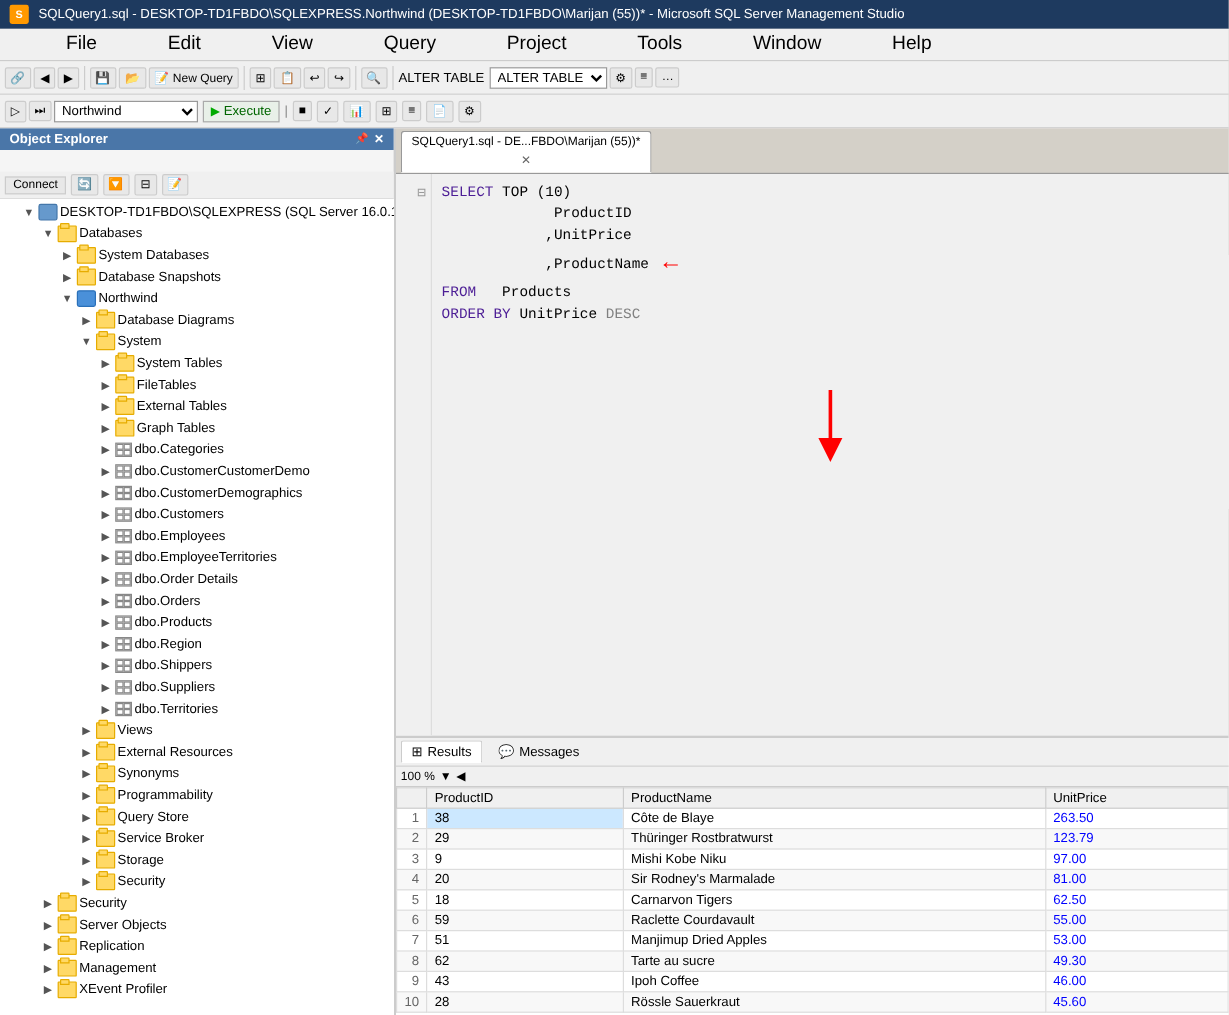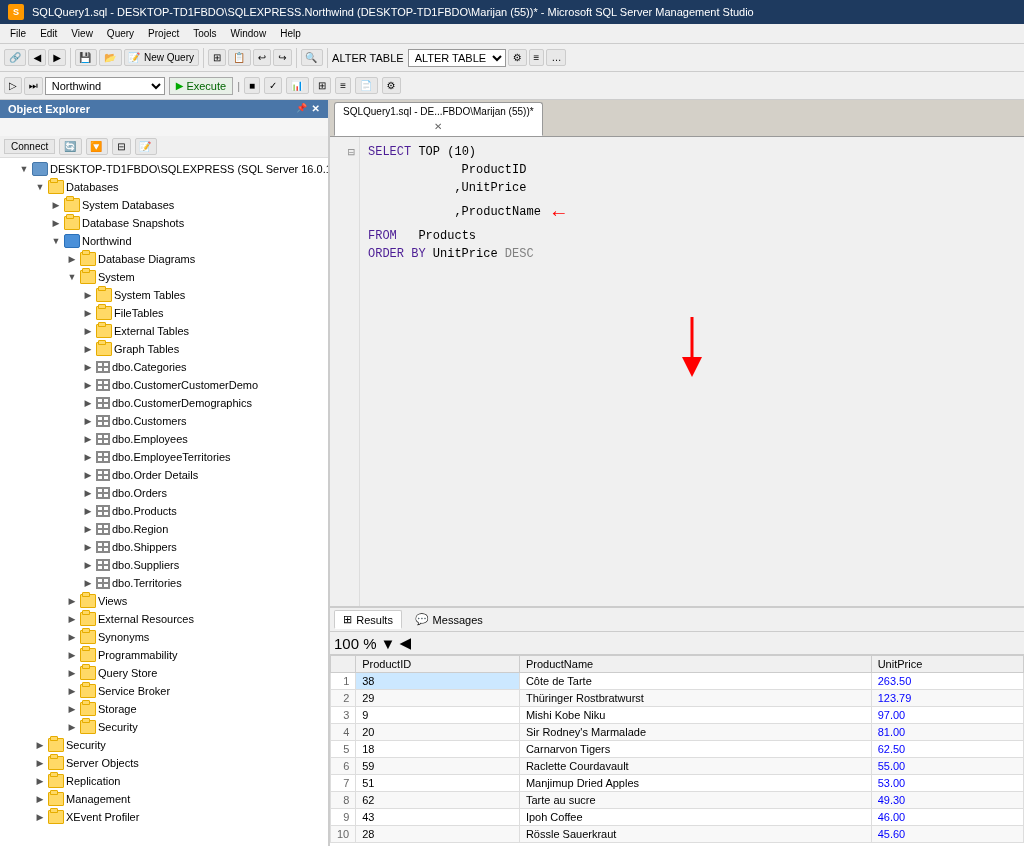--- a/index.html
+++ b/index.html
@@ -4,34 +4,34 @@
   <style>
     * { margin: 0; padding: 0; box-sizing: border-box; }
     body { font-family: 'Segoe UI', Tahoma, Geneva, Verdana, sans-serif; font-size: 11px; background: #d4d0c8; color: #000; width: 1024px; height: 846px; overflow: hidden; }
 
     
     .title-bar { background: #1e3a5f; color: #fff; padding: 4px 8px; font-size: 11px; display: flex; align-items: center; gap: 8px; }
     .title-bar-icon { width: 16px; height: 16px; background: #f90; border-radius: 2px; font-size: 9px; display: flex; align-items: center; justify-content: center; color: #fff; font-weight: bold; }
 
     
     .menu-bar { background: #f0f0f0; border-bottom: 1px solid #ccc; display: flex; align-items: center; padding: 2px 4px; gap: 2px; }
-    .menu-item { padding: 2px 6px; cursor: pointer; font-size: 10px; }
+    .menu-item { padding: 2px 6px; cursor: pointer; font-size: 16px; margin-left: 45px; }
 
     
     .toolbar { background: #f0f0f0; border-bottom: 1px solid #ccc; display: flex; align-items: center; padding: 2px 4px; gap: 2px; min-height: 28px; flex-wrap: wrap; }
     .toolbar-btn { background: #e8e8e8; border: 1px solid #ccc; padding: 2px 4px; cursor: pointer; font-size: 10px; border-radius: 2px; display: flex; align-items: center; gap: 2px; }
     .toolbar-sep { width: 1px; height: 20px; background: #ccc; margin: 0 2px; }
     .toolbar-select { border: 1px solid #999; padding: 1px 2px; font-size: 11px; background: #fff; }
 
     
     .main-layout { display: flex; height: calc(846px - 80px); }
 
     
     .object-explorer { width: 330px; background: #f5f5f5; border-right: 2px solid #ccc; display: flex; flex-direction: column; flex-shrink: 0; }
-    .oe-header { background: #4a76a8; color: #fff; padding: 3px 8px; font-size: 11px; font-weight: bold; display: flex; justify-content: space-between; }
+    .oe-header { background: #4a76a8; color: #fff; padding: 3px 8px; font-size: 11px; font-weight: bold; display: flex; justify-content: space-between; align-items: center; }
     .oe-tree { flex: 1; overflow-y: auto; padding: 2px 0; background: #fff; }
     .oe-node { display: flex; align-items: center; padding: 1px 0; cursor: pointer; white-space: nowrap; }
     .expand-icon { width: 16px; height: 16px; display: inline-flex; align-items: center; justify-content: center; font-size: 9px; color: #555; flex-shrink: 0; }
     .folder-icon { width: 16px; height: 14px; background: #ffd966; border: 1px solid #e6ac00; border-radius: 1px; flex-shrink: 0; margin-right: 2px; position: relative; }
     .folder-icon::before { content: ''; position: absolute; top: -3px; left: 1px; width: 6px; height: 3px; background: #ffd966; border: 1px solid #e6ac00; border-radius: 1px 1px 0 0; }
     .db-icon { width: 16px; height: 14px; background: #4a90d9; border-radius: 2px; flex-shrink: 0; margin-right: 2px; position: relative; border: 1px solid #2a70b9; }
     .table-icon { width: 14px; height: 12px; background: #fff; border: 1px solid #888; flex-shrink: 0; margin-right: 2px; display: grid; grid-template-columns: 1fr 1fr; grid-template-rows: 1fr 1fr; }
     .table-icon div { border: 0.5px solid #888; }
     .server-icon { width: 16px; height: 14px; background: #6699cc; border-radius: 2px; flex-shrink: 0; margin-right: 2px; border: 1px solid #4477aa; }
     .oe-label { font-size: 11px; }
@@ -43,21 +43,21 @@
     .tab.active { background: #fff; border-bottom: 1px solid #fff; }
     .tab-close { font-size: 10px; cursor: pointer; color: #666; }
     .kw-blue { color: #4c1d95; }
     .kw-gray { color: #808080; }
 
     
     .results-area { height: 260px; background: #fff; border-top: 2px solid #ccc; display: flex; flex-direction: column; }
     .results-tabs { background: #f0f0f0; border-bottom: 1px solid #ccc; display: flex; align-items: center; padding: 2px 4px; gap: 4px; }
     .result-tab { padding: 2px 8px; font-size: 11px; cursor: pointer; border: 1px solid transparent; border-radius: 2px; display: flex; align-items: center; gap: 4px; }
     .result-tab.active { background: #fff; border-color: #ccc; border-bottom-color: #fff; }
-    .zoom-bar { background: #f0f0f0; border-bottom: 1px solid #ccc; padding: 2px 4px; font-size: 15px; display: flex; align-items: center; gap: 4px; }
+    .zoom-bar { background: #f0f0f0; border-bottom: 1px solid #ccc; padding: 2px 4px; font-size: 10px; display: flex; align-items: center; gap: 4px; }
 
     
     .results-table-wrap { flex: 1; overflow: auto; }
     .results-table { border-collapse: collapse; width: 100%; font-size: 11px; }
     .results-table th { background: #f0f0f0; border: 1px solid #ccc; padding: 2px 6px; text-align: left; font-weight: normal; white-space: nowrap; }
     .results-table td { border: 1px solid #ddd; padding: 2px 6px; white-space: nowrap; }
     .results-table tr:nth-child(even) td { background: #f8f8f8; }
     .row-num { color: #666; text-align: right; width: 24px; }
     .val-blue { color: #0000ff; }
     .val-selected { background: #cce8ff !important; border: 1px solid #66aaff; margin-left: 35px; }
@@ -530,21 +530,21 @@
               <th></th>
               <th>ProductID</th>
               <th>ProductName</th>
               <th>UnitPrice</th>
             </tr>
           </thead>
           <tbody id="results-body">
           <tr>
                 <td class="row-num">1</td>
                 <td class="val-selected">38</td>
-                <td>Côte de Tarte</td>
+                <td>Côte de Blaye</td>
                 <td class="val-blue">263.50</td>
               </tr>
               <tr>
                 <td class="row-num">2</td>
                 <td>29</td>
                 <td>Thüringer Rostbratwurst</td>
                 <td class="val-blue">123.79</td>
               </tr>
               <tr>
                 <td class="row-num">3</td>

